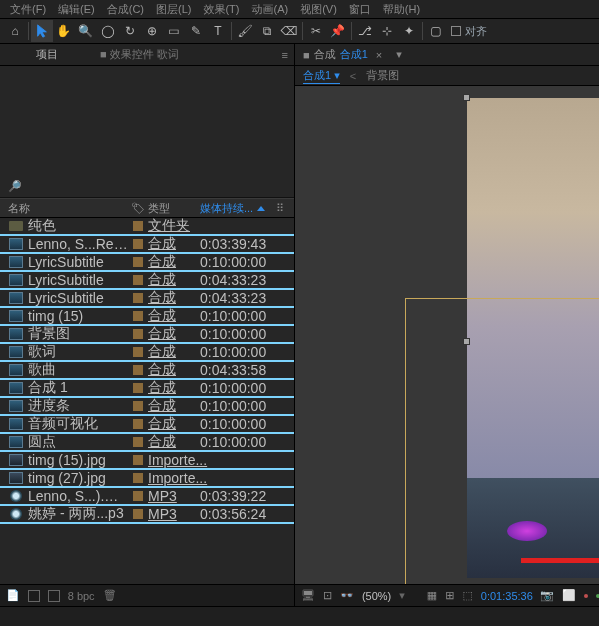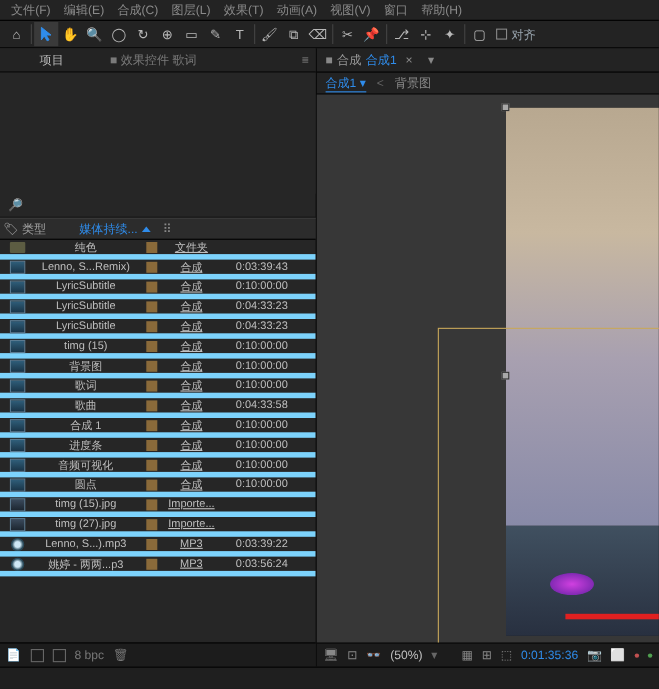--- a/index.html
+++ b/index.html
@@ -79,23 +79,22 @@
   .col-name { width:128px; padding-left:8px; }
   .col-tag { width:20px; display:flex; justify-content:center;}
   .col-type { width:52px; }
   .col-dur { width:76px; color:#2f8ceb; display:flex; align-items:center; gap:2px;}
   .col-opt { width:18px; color:#888;}
   .sort-arrow { display:inline-block; width:0;height:0;border-left:4px solid transparent;border-right:4px solid transparent;border-bottom:5px solid #2f8ceb; margin-left:2px;}
   .list {
     flex:1; overflow:hidden;
   }
   .row {
-    height:18px; display:flex; align-items:center; font-size:10px;
-    border-bottom:5px solid #7dd3fc;
-    text-align:center;
+    height:18px; display:flex; align-items:center; font-size:14px;
+    border-bottom:2px solid #7dd3fc;
   }
   .row .icon {
     width:16px;height:14px; margin-left:8px; margin-right:4px;
     display:flex;align-items:center;justify-content:center;
   }
   .row .nm { width:100px; overflow:hidden; white-space:nowrap; text-overflow:ellipsis; color:#bfbfbf;}
   .row .tag { width:20px; display:flex; justify-content:center;}
   .swatch { width:10px;height:10px;background:#8a6a3a;}
   .row .ty { width:52px; color:#bfbfbf;text-decoration:underline;}
   .row .dur { width:76px; color:#bfbfbf;}
@@ -216,20 +215,21 @@
       <span class="tab">项目</span>
       <span class="tab dim">■ <span>效果控件 歌词</span></span>
       <span class="menu-icon">≡</span>
     </div>
     <div class="project-blank"></div>
     <div class="search-row">
       <span class="mag">🔎</span>
       <input placeholder="" style="">
     </div>
     <div class="list-header">
+      <div class="col-name">名称</div>
       <div class="col-tag">🏷</div>
       <div class="col-type">类型</div>
       <div class="col-dur">
           <span>媒体持续...</span>
           <span class="sort-arrow"></span>
         </div>
       <div class="col-opt">⠿</div>
     </div>
     <div class="list" id="projlist">
         <div class="row">

